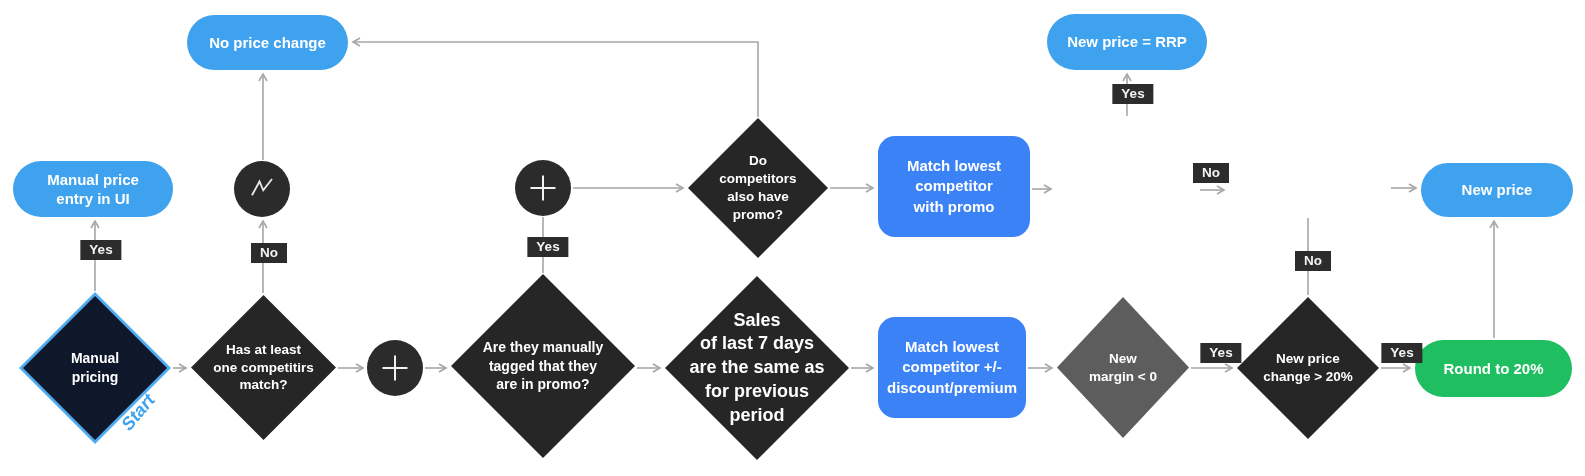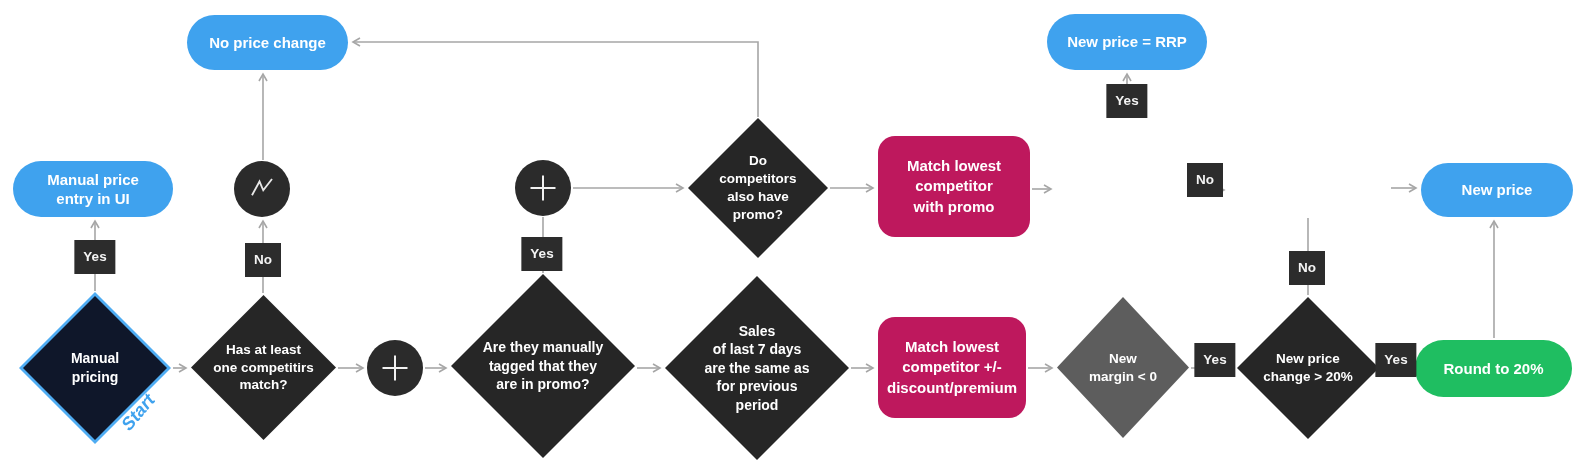--- a/index.html
+++ b/index.html
@@ -7,38 +7,38 @@
   .edges{position:absolute;left:0;top:0;width:1585px;height:476px;}
 
   .node{position:absolute;display:flex;align-items:center;justify-content:center;
         text-align:center;color:#ffffff;font-weight:700;box-sizing:border-box;}
   .node-text{white-space:pre-line;}
 
   .pill{border-radius:29px;font-size:15px;line-height:1.3;}
   .pill.blue{background:#3FA2EE;}
   .pill.green{background:#1FBE61;}
 
-  .rect{border-radius:17px;background:#be185d;font-size:15px;line-height:1.35;}
+  .rect{border-radius:17px;background:#3b82f6;font-size:15px;line-height:1.35;}
 
   .diamond{clip-path:polygon(50% 0,100% 50%,50% 100%,0 50%);font-size:13.5px;line-height:1.32;}
   .diamond.dark{background:#262626;}
   .diamond.gray{background:#5D5D5D;}
 
   .diamond-frame{position:absolute;clip-path:polygon(50% 0,100% 50%,50% 100%,0 50%);
         background:#4FACF2;}
   .diamond-frame .inner{position:absolute;left:4px;top:4px;right:4px;bottom:4px;
         clip-path:polygon(50% 0,100% 50%,50% 100%,0 50%);background:#0f172a;
         display:flex;align-items:center;justify-content:center;text-align:center;
         color:#fff;font-weight:700;font-size:14px;line-height:1.35;}
 
   .circle{border-radius:50%;background:#2B2B2B;}
   .icon{display:flex;align-items:center;justify-content:center;}
 
   .elabel{position:absolute;transform:translateX(-50%);background:#2C2C2C;color:#F4F4F4;
-        font-size:13.5px;font-weight:600;line-height:1.5;padding:7px 9px;text-align:left;}
+        font-size:13.5px;font-weight:600;line-height:1.5;padding:0 9px;text-align:left;margin-left:6px;}
 
   .start-label{position:absolute;color:#3FA2EE;font-weight:700;font-style:italic;
         font-size:18px;transform:rotate(-50deg);white-space:nowrap;}
 </style>
 </head>
 <body>
 
 <div class="canvas">
 
   <svg class="edges" width="1585" height="476" viewBox="0 0 1585 476">
@@ -112,21 +112,21 @@
   <div class="node diamond dark" style="left:191px;top:295px;width:145px;height:145px;">
     <span class="node-text">Has at least
 one competitirs
 match?</span>
   </div>
   <div class="node diamond dark" style="left:451px;top:274px;width:184px;height:184px;font-size:14px;">
     <span class="node-text">Are they manually
 tagged that they
 are in promo?</span>
   </div>
-  <div class="node diamond dark" style="left:665px;top:276px;width:184px;height:184px;font-size:14px;">
+  <div class="node diamond dark" style="left:665px;top:276px;width:184px;height:184px;font-size:18px;">
     <span class="node-text">Sales
 of last 7 days
 are the same as
 for previous
 period</span>
   </div>
   <div class="node diamond dark" style="left:688px;top:118px;width:140px;height:140px;">
     <span class="node-text">Do
 competitors
 also have

